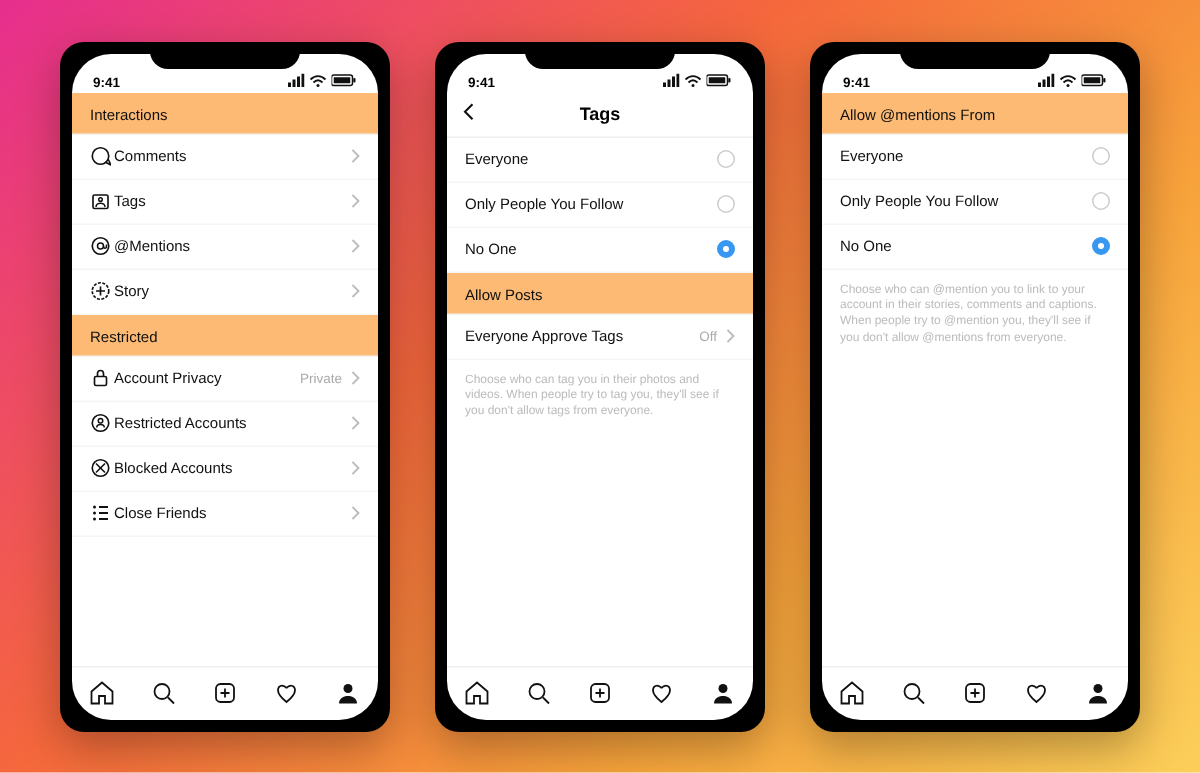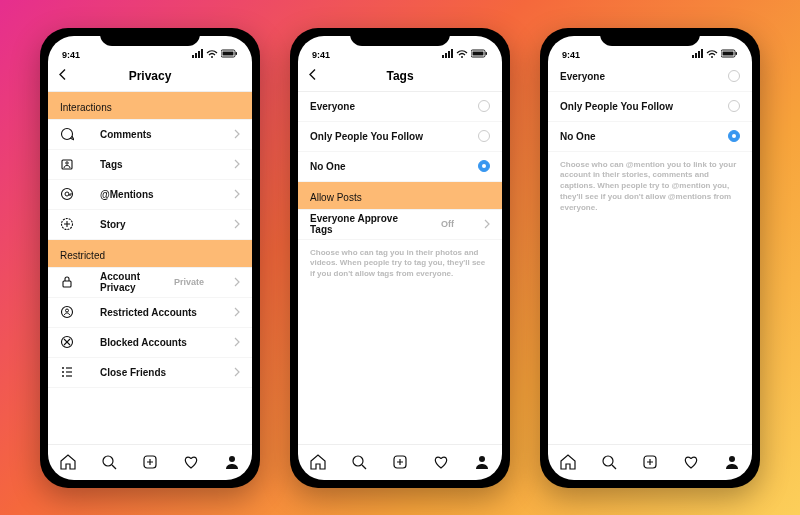--- a/index.html
+++ b/index.html
@@ -5,21 +5,21 @@
   * { box-sizing: border-box; margin: 0; padding: 0; }
   body {
     width: 800px; height: 515px;
     background: linear-gradient(135deg, #e62e8e 0%, #f5683c 40%, #f7a33b 70%, #fccf5a 100%);
     font-family: -apple-system, "Helvetica Neue", Arial, sans-serif;
     display: flex; justify-content: center; align-items: center; gap: 30px;
     padding: 20px 0;
   }
   .phone {
     width: 220px; height: 460px;
-    background: #000; border-radius: 28px; padding: 8px;
+    background: #000; border-radius: 16px; padding: 8px;
     box-shadow: 0 10px 30px rgba(0,0,0,0.3);
     position: relative;
   }
   .screen {
     width: 100%; height: 100%; background: #fff; border-radius: 26px;
     overflow: hidden; display: flex; flex-direction: column; position: relative;
   }
   .notch {
     position: absolute; top: 0; left: 50%; transform: translateX(-50%);
     width: 100px; height: 18px; background: #000;
@@ -33,33 +33,33 @@
     font-size: 12px; font-weight: 600;
   }
   .back { position: absolute; left: 10px; top: 50%; transform: translateY(-50%); }
   .content { flex: 1; overflow: hidden; font-size: 10px; color: #111; }
   .section-header {
     font-size: 10px; font-weight: 400; padding: 10px 12px 6px;
     border-bottom: 1px solid #f2f2f2; background:#fdba74;
   }
   .row {
     display: flex; align-items: center; height: 30px; padding: 0 12px;
-    border-bottom: 1px solid #f5f5f5; gap: 26px; font-weight: bold;
+    border-bottom: 1px solid #f5f5f5; gap: 2px;
   }
   .row .icon { width: 14px; display: flex; justify-content: center; color:#111; }
   .row .label { flex: 1; font-size: 10px; }
   .row .value { font-size: 9px; color: #aaa; margin-right: 4px; }
   .chevron svg { display:block; }
   .radio {
     width: 12px; height: 12px; border: 1px solid #ccc; border-radius: 50%;
     display: flex; align-items: center; justify-content: center;
   }
   .radio.selected { border-color: #3897f0; background: #3897f0; }
   .radio.selected::after { content:''; width:4px; height:4px; background:#fff; border-radius:50%; }
-  .helptext { font-size: 8px; color: #bbb; line-height: 1.35; padding: 8px 12px; font-weight: bold; }
+  .helptext { font-size: 8px; color: #bbb; line-height: 1.35; padding: 8px 12px; }
   .tabbar {
     height: 36px; border-top: 1px solid #eee; display: flex; justify-content: space-around; align-items: center;
   }
   .tabbar .tab { width: 18px; display:flex; justify-content:center; }
 </style>
 </head>
 <body>
 
 <svg width="0" height="0" style="position:absolute">
   <defs>
@@ -163,26 +163,20 @@
               <use href="#i-signal"></use>
             </svg></span>
         <span><svg width="12" height="9">
               <use href="#i-wifi"></use>
             </svg></span>
         <span><svg width="17" height="9">
               <use href="#i-battery"></use>
             </svg></span>
       </span>
     </div>
-    <div class="header">
-      <span class="back"><svg width="9" height="12">
-            <use href="#i-chevron-left"></use>
-          </svg></span>
-      <span>Privacy</span>
-    </div>
     <div class="content">
       <div class="section-header">Interactions</div>
 
       <div class="row">
         <span class="icon">
             <svg width="14" height="14">
               <use href="#i-comment"></use>
             </svg>
           </span>
         <span class="label">Comments</span>
@@ -407,20 +401,21 @@
             </svg></span>
         <span><svg width="12" height="9">
               <use href="#i-wifi"></use>
             </svg></span>
         <span><svg width="17" height="9">
               <use href="#i-battery"></use>
             </svg></span>
       </span>
     </div>
     <div class="content">
+      <div class="section-header">Allow @mentions From</div>
       <div class="row">
         <span class="label">Everyone</span>
         <span class="radio"></span>
       </div>
       <div class="row">
         <span class="label">Only People You Follow</span>
         <span class="radio"></span>
       </div>
       <div class="row">
         <span class="label">No One</span>

